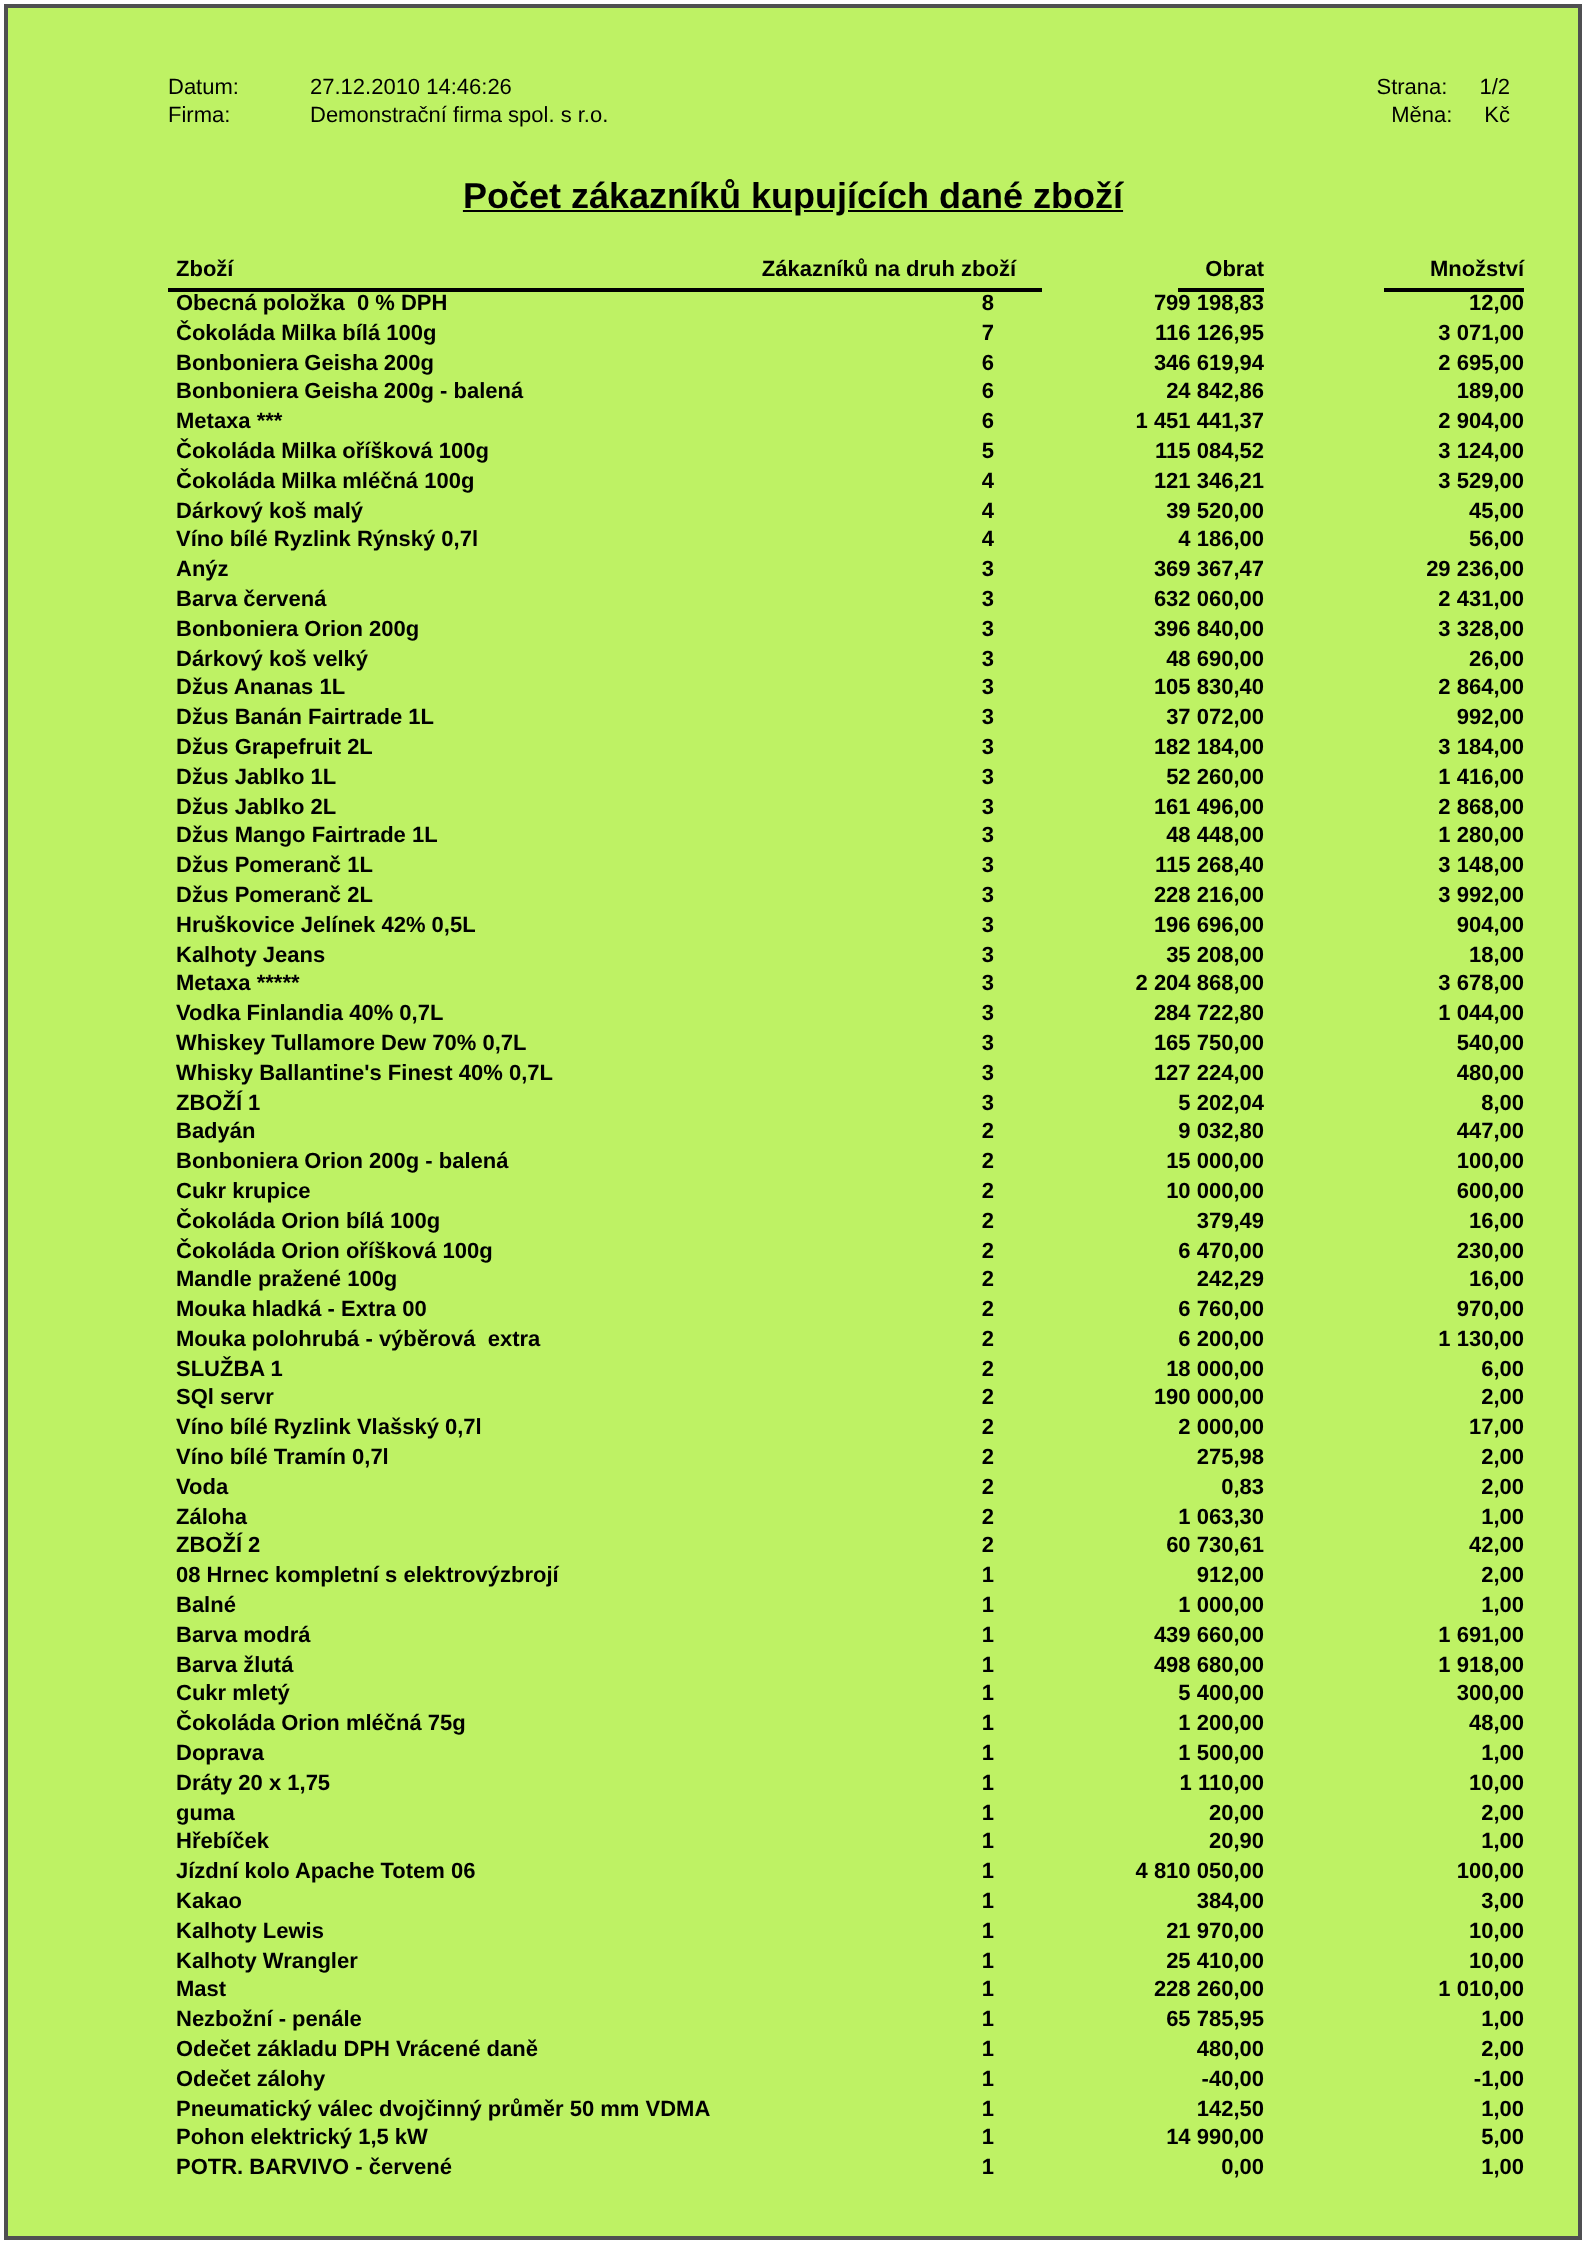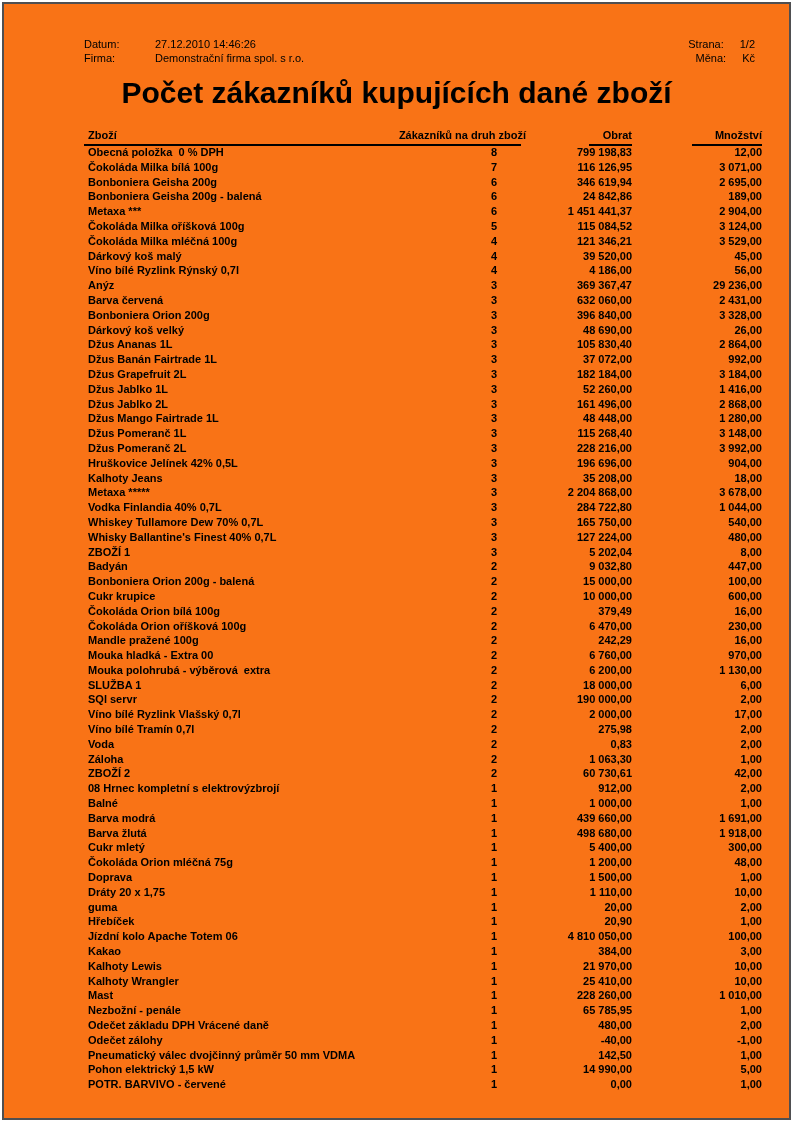--- a/index.html
+++ b/index.html
@@ -4,46 +4,47 @@
 <style>
   html,body { margin:0; padding:0; }
   body {
     width:794px; height:1123px; position:relative;
     background:#ffffff; color:#000;
     font-family:"Liberation Sans","DejaVu Sans",sans-serif;
     overflow:hidden;
   }
   .page {
     position:absolute; top:2px; left:2px; right:3px; bottom:3px;
-    border:2px solid #4f4f51; background:#f97316;
+    border:2px solid #4f4f51; background:#bef264;
   }
   
   .meta {
     position:absolute; left:80px; right:34px; top:33px;
     font-size:11px; line-height:14px;
   }
   .meta-line { display:flex; justify-content:space-between; }
   .meta-left { display:flex; }
   .meta-left .lbl { width:71px; }
   .meta-right { display:flex; }
   .meta-right .lbl { margin-right:16px; }
   
   .title {
-    position:absolute; top:72px; left:0; width:100%;
-    text-align:center; font-size:30px; font-weight:bold;
+    position:absolute; top:84px; left:0; width:100%;
+    text-align:center; font-size:18px; font-weight:bold;
     letter-spacing:0px;
+    text-decoration:underline;
   }
   
   .thead {
     position:absolute; left:80px; top:125px; width:678px; height:17px;
     font-size:11px; font-weight:bold;
   }
   .thead .h { position:absolute; top:0; white-space:pre; }
   .h-zbozi    { left:4px; }
-  .h-zakaz    { right:236px;margin-left:36px; }
+  .h-zakaz    { right:254px;margin-left:36px; }
   .h-obrat    { right:130px;padding-left:40px; }
   .h-mnozstvi { right:0px; }
   .rule { position:absolute; top:15px; height:2px; background:#000; }
   .rule-1 { left:0px;   width:437px; }
   .rule-2 { left:505px; width:43px;  }
   .rule-3 { left:608px; width:70px;  }
   
   .data-table {
     position:absolute; left:80px; top:141px; width:678px;
     border-collapse:collapse; table-layout:fixed;

